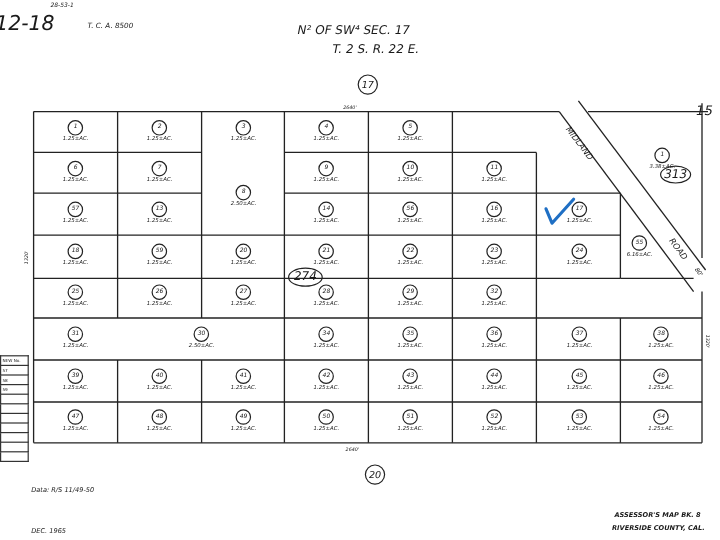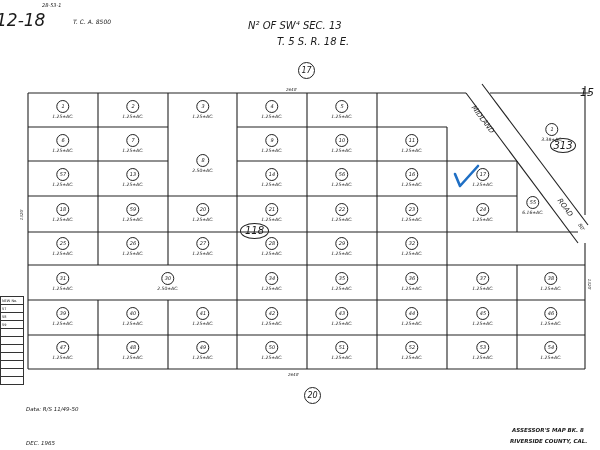--- a/index.html
+++ b/index.html
@@ -17,22 +17,22 @@
     .legend-table td { border:1px solid #333; height:7px; font-size:3.5px; padding:0 1px; }
   </style>
 </head>
 <body>
 
 <div class="map">
 
   <div class="txt" style="left:-4px; top:10px; font-size:17px;">12-18</div>
   <div class="txt" style="left:42px; top:2px; font-size:5px;">28-53-1</div>
   <div class="txt" style="left:73px; top:18px; font-size:6px;">T. C. A.  8500</div>
-  <div class="txt" style="left:248px; top:20px; font-size:10px;">N² OF SW⁴  SEC. 13</div>
-  <div class="txt" style="left:277px; top:36px; font-size:10px;">T. 5 S.  R. 18 E.</div>
+  <div class="txt" style="left:248px; top:20px; font-size:10px;">N² OF SW⁴  SEC. 17</div>
+  <div class="txt" style="left:277px; top:36px; font-size:10px;">T. 2 S.  R. 22 E.</div>
 
   <div class="circ" style="left:298px; top:62px; width:15px; height:15px; font-size:8px; line-height:15px;">17</div>
   <div class="circ" style="left:304px; top:387px; width:15px; height:15px; font-size:8px; line-height:15px;">20</div>
   <div class="txt" style="left:580px; top:86px; font-size:11px;">15</div>
 
   <svg width="600" height="450" style="position:absolute; left:0; top:0;">
     <g stroke="#222" stroke-width="1.1" fill="none">
 
       <line x1="28" y1="93" x2="466" y2="93"></line>
       <line x1="490" y1="93" x2="590" y2="93"></line>
@@ -76,21 +76,21 @@
 
   <div class="txt" style="left:476px; top:104px; font-size:7px; transform:rotate(53deg); transform-origin:left top;">MIDLAND</div>
   <div class="txt" style="left:562px; top:197px; font-size:7px; transform:rotate(53deg); transform-origin:left top;">ROAD</div>
   <div class="txt" style="left:578px; top:224px; font-size:5px; transform:rotate(53deg);">80'</div>
 
   <div class="txt" style="left:286px; top:87px; font-size:4px;">2640'</div>
   <div class="txt" style="left:288px; top:372px; font-size:4px;">2640'</div>
   <div class="txt" style="left:16px; top:212px; font-size:4px; transform:rotate(-90deg);">1320'</div>
   <div class="txt" style="left:584px; top:282px; font-size:4px; transform:rotate(90deg);">1320'</div>
 
-  <div class="oval" style="left:240px; top:223px; width:27px; height:14px; font-size:10px; line-height:14px;">118</div>
+  <div class="oval" style="left:240px; top:223px; width:27px; height:14px; font-size:10px; line-height:14px;">274</div>
   <div class="oval" style="left:550px; top:138px; width:24px; height:13px; font-size:10px; line-height:13px;">313</div>
 
   <div id="parcels">
       <div class="parcel-label" style="left: 63px; top: 100px;">
         <span class="pnum">1</span>
         <span class="pac">1.25±AC.</span>
       </div>
       <div class="parcel-label" style="left: 133px; top: 100px;">
         <span class="pnum">2</span>
         <span class="pac">1.25±AC.</span>

